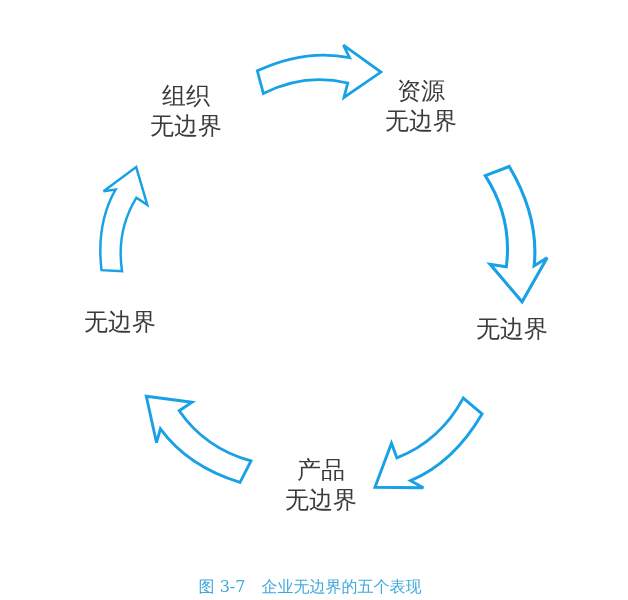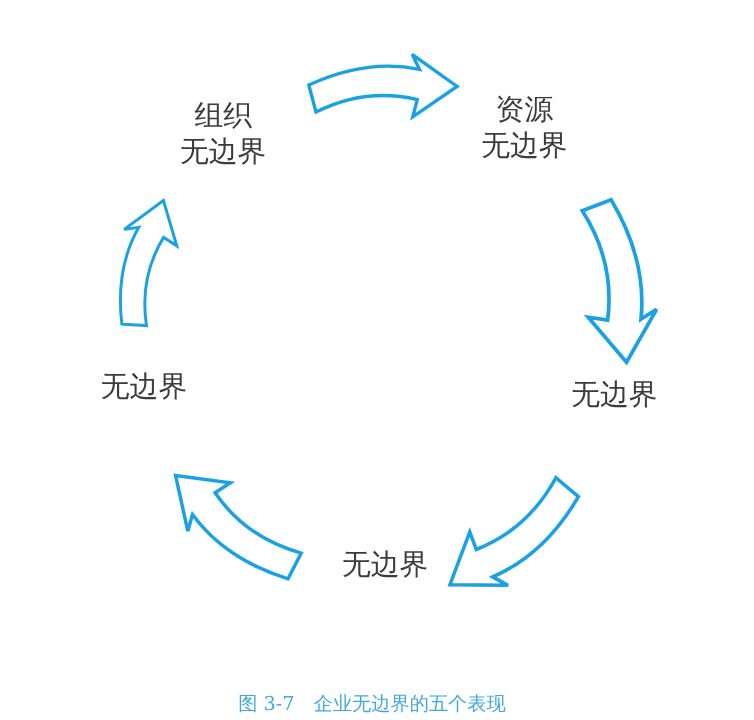--- a/index.html
+++ b/index.html
@@ -75,30 +75,31 @@
     <g transform="translate(121,225) rotate(-77) scale(0.88)">
       <path class="arrow-shape" d="M -55 -10 Q -5 -28 38 -15 L 33 -28 L 68 2 L 29 24 L 34 10 Q -8 -4 -51 13 Z"></path>
     </g>
   </svg>
 
   <div class="node" style="left:186px; top:81px">
     <div>组织</div>
     <div>无边界</div>
   </div>
 
-  <div class="node" style="left:437px; top:76px">
+  <div class="node" style="left:421px; top:76px">
     <div>资源</div>
     <div>无边界</div>
   </div>
 
   <div class="node" style="left:512px; top:314px">
     <div>无边界</div>
   </div>
 
   <div class="node" style="left:321px; top:455px">
+    <div>产品</div>
     <div>无边界</div>
   </div>
 
   <div class="node" style="left:120px; top:307px">
     <div>无边界</div>
   </div>
 
   <div class="caption">
     <span class="fig-label">图 3-7</span><span>企业无边界的五个表现</span>
   </div>

